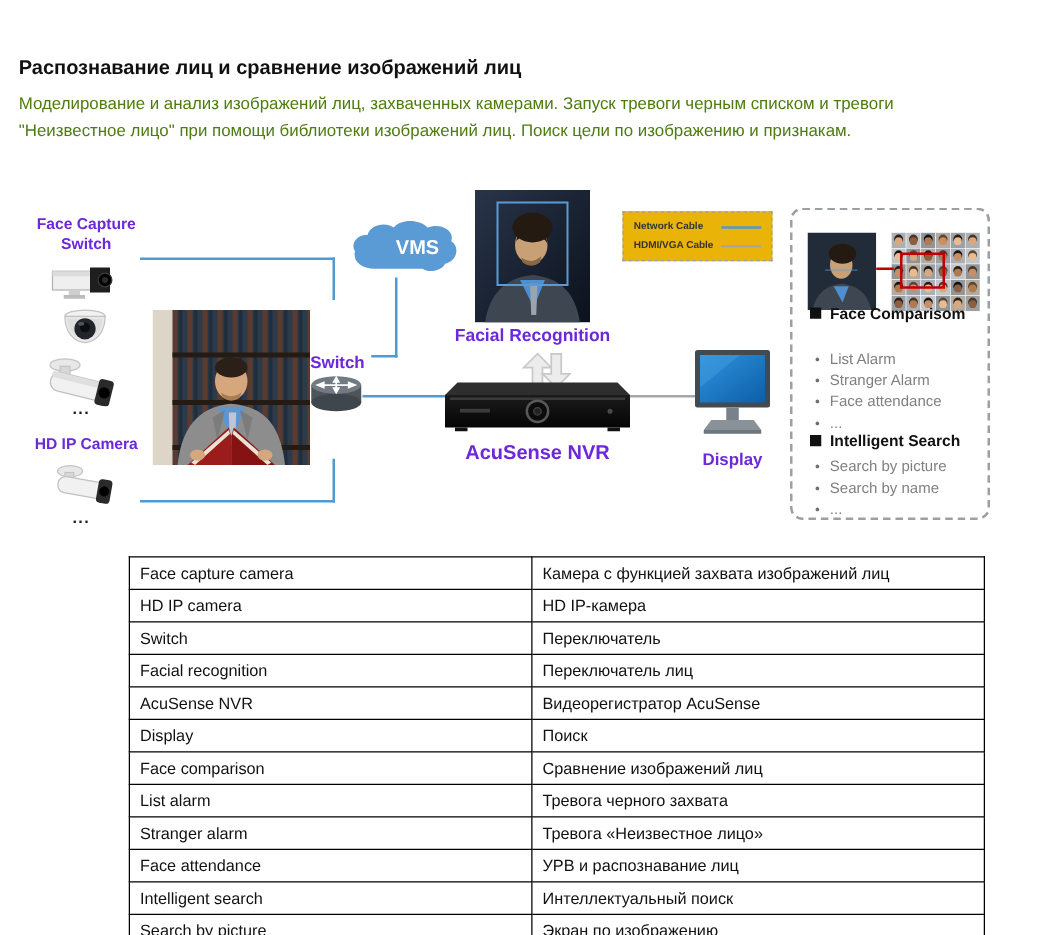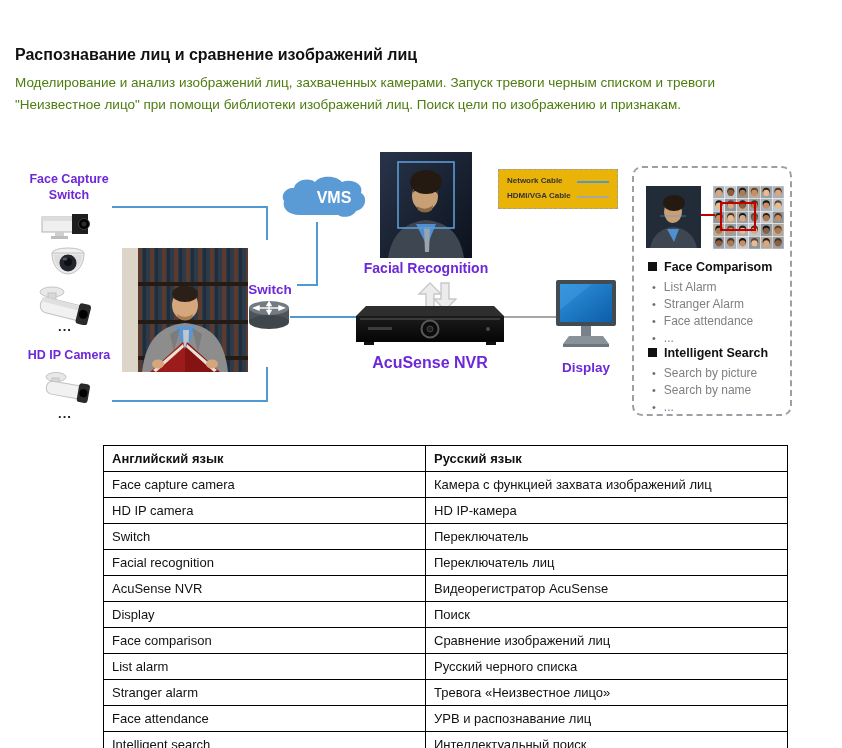--- a/index.html
+++ b/index.html
@@ -329,21 +329,21 @@
         <rect x="47.333333333333336" y="50.4" width="11.833333333333334" height="12.6" fill="#b5aa9e" stroke="#ffffff" stroke-width="0.4"></rect>
         <circle cx="53.25" cy="55.692" r="3.6" fill="#2a1f17"></circle>
         <circle cx="53.25" cy="57.33" r="3.1" fill="#d9a87e"></circle>
         <rect x="59.16666666666667" y="50.4" width="11.833333333333334" height="12.6" fill="#9aa0a6" stroke="#ffffff" stroke-width="0.4"></rect>
         <circle cx="65.08333333333334" cy="55.692" r="3.6" fill="#4a3526"></circle>
         <circle cx="65.08333333333334" cy="57.33" r="3.1" fill="#8d5f3f"></circle>
       </svg>
     <div class="redline" style="left:67px;top:46px;width:14px;height:2px;"></div>
     <div class="redbox" style="left:86px;top:34px;width:32px;height:25px;"></div>
 
-    <div class="sec-h" style="top:92px;">
+    <div class="sec-h" style="top:76px;">
       <span class="sq"></span><span>Face Comparisom</span>
     </div>
     <div class="sec-i" style="top:112px;"><span class="bu">•</span><span>List Alarm</span></div>
     <div class="sec-i" style="top:129px;"><span class="bu">•</span><span>Stranger Alarm</span></div>
     <div class="sec-i" style="top:146px;"><span class="bu">•</span><span>Face attendance</span></div>
     <div class="sec-i" style="top:163px;"><span class="bu">•</span><span>...</span></div>
 
     <div class="sec-h" style="top:178px;">
       <span class="sq"></span><span>Intelligent Search</span>
     </div>
@@ -351,24 +351,20 @@
     <div class="sec-i" style="top:215px;"><span class="bu">•</span><span>Search by name</span></div>
     <div class="sec-i" style="top:232px;"><span class="bu">•</span><span>...</span></div>
   </div>
 
   <table class="tr-table">
     <colgroup>
         <col class="col-en">
         <col class="col-ru">
       </colgroup>
     <tbody>
-        <tr>
-      <th>Английский язык</th>
-      <th>Русский язык</th>
-    </tr>
     <tr>
           <td>Face capture camera</td>
           <td>Камера с функцией захвата изображений лиц</td>
         </tr>
     <tr>
           <td>HD IP camera</td>
           <td>HD IP-камера</td>
         </tr>
     <tr>
           <td>Switch</td>
@@ -385,21 +381,21 @@
     <tr>
           <td>Display</td>
           <td>Поиск</td>
         </tr>
     <tr>
           <td>Face comparison</td>
           <td>Сравнение изображений лиц</td>
         </tr>
     <tr>
           <td>List alarm</td>
-          <td>Русский черного списка</td>
+          <td>Тревога черного захвата</td>
         </tr>
     <tr>
           <td>Stranger alarm</td>
           <td>Тревога «Неизвестное лицо»</td>
         </tr>
     <tr>
           <td>Face attendance</td>
           <td>УРВ и распознавание лиц</td>
         </tr>
     <tr>

